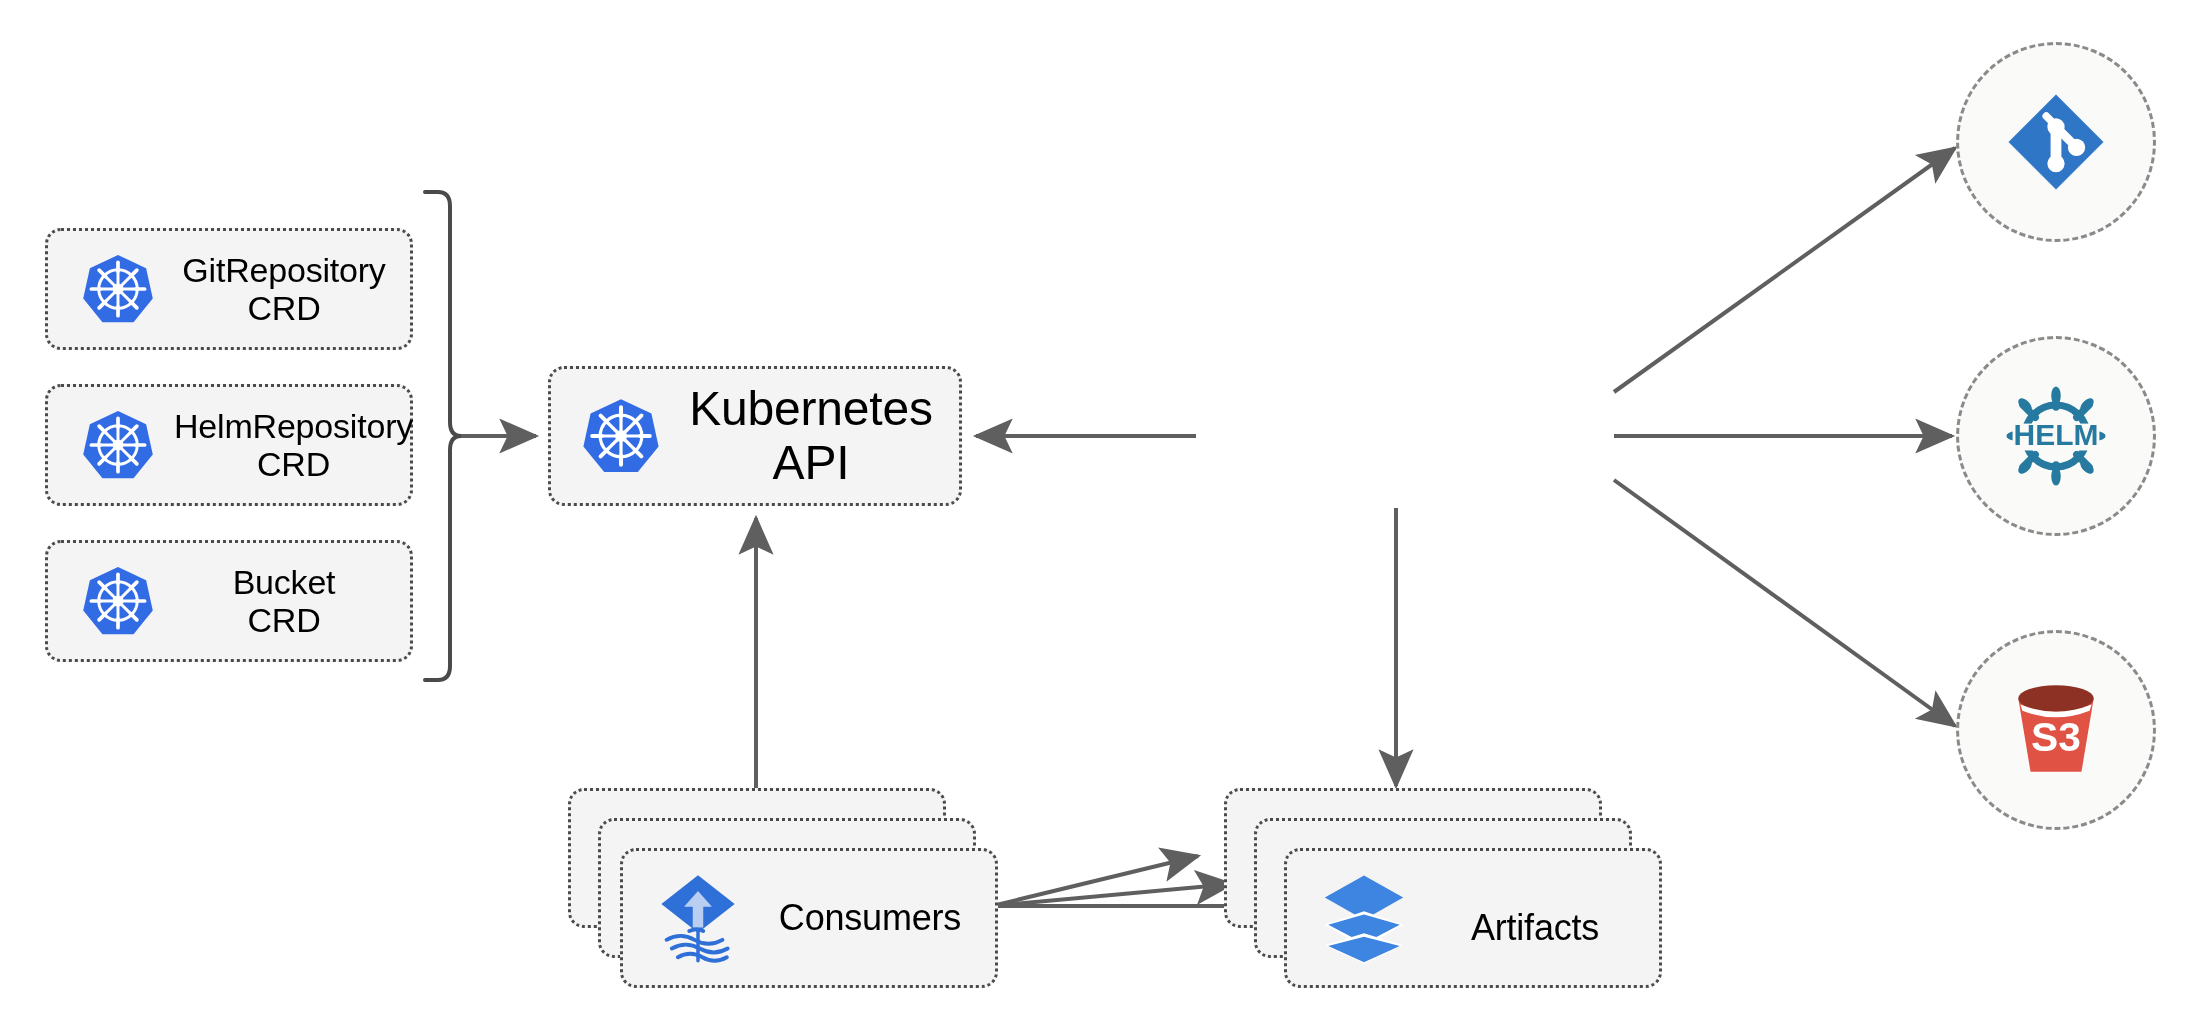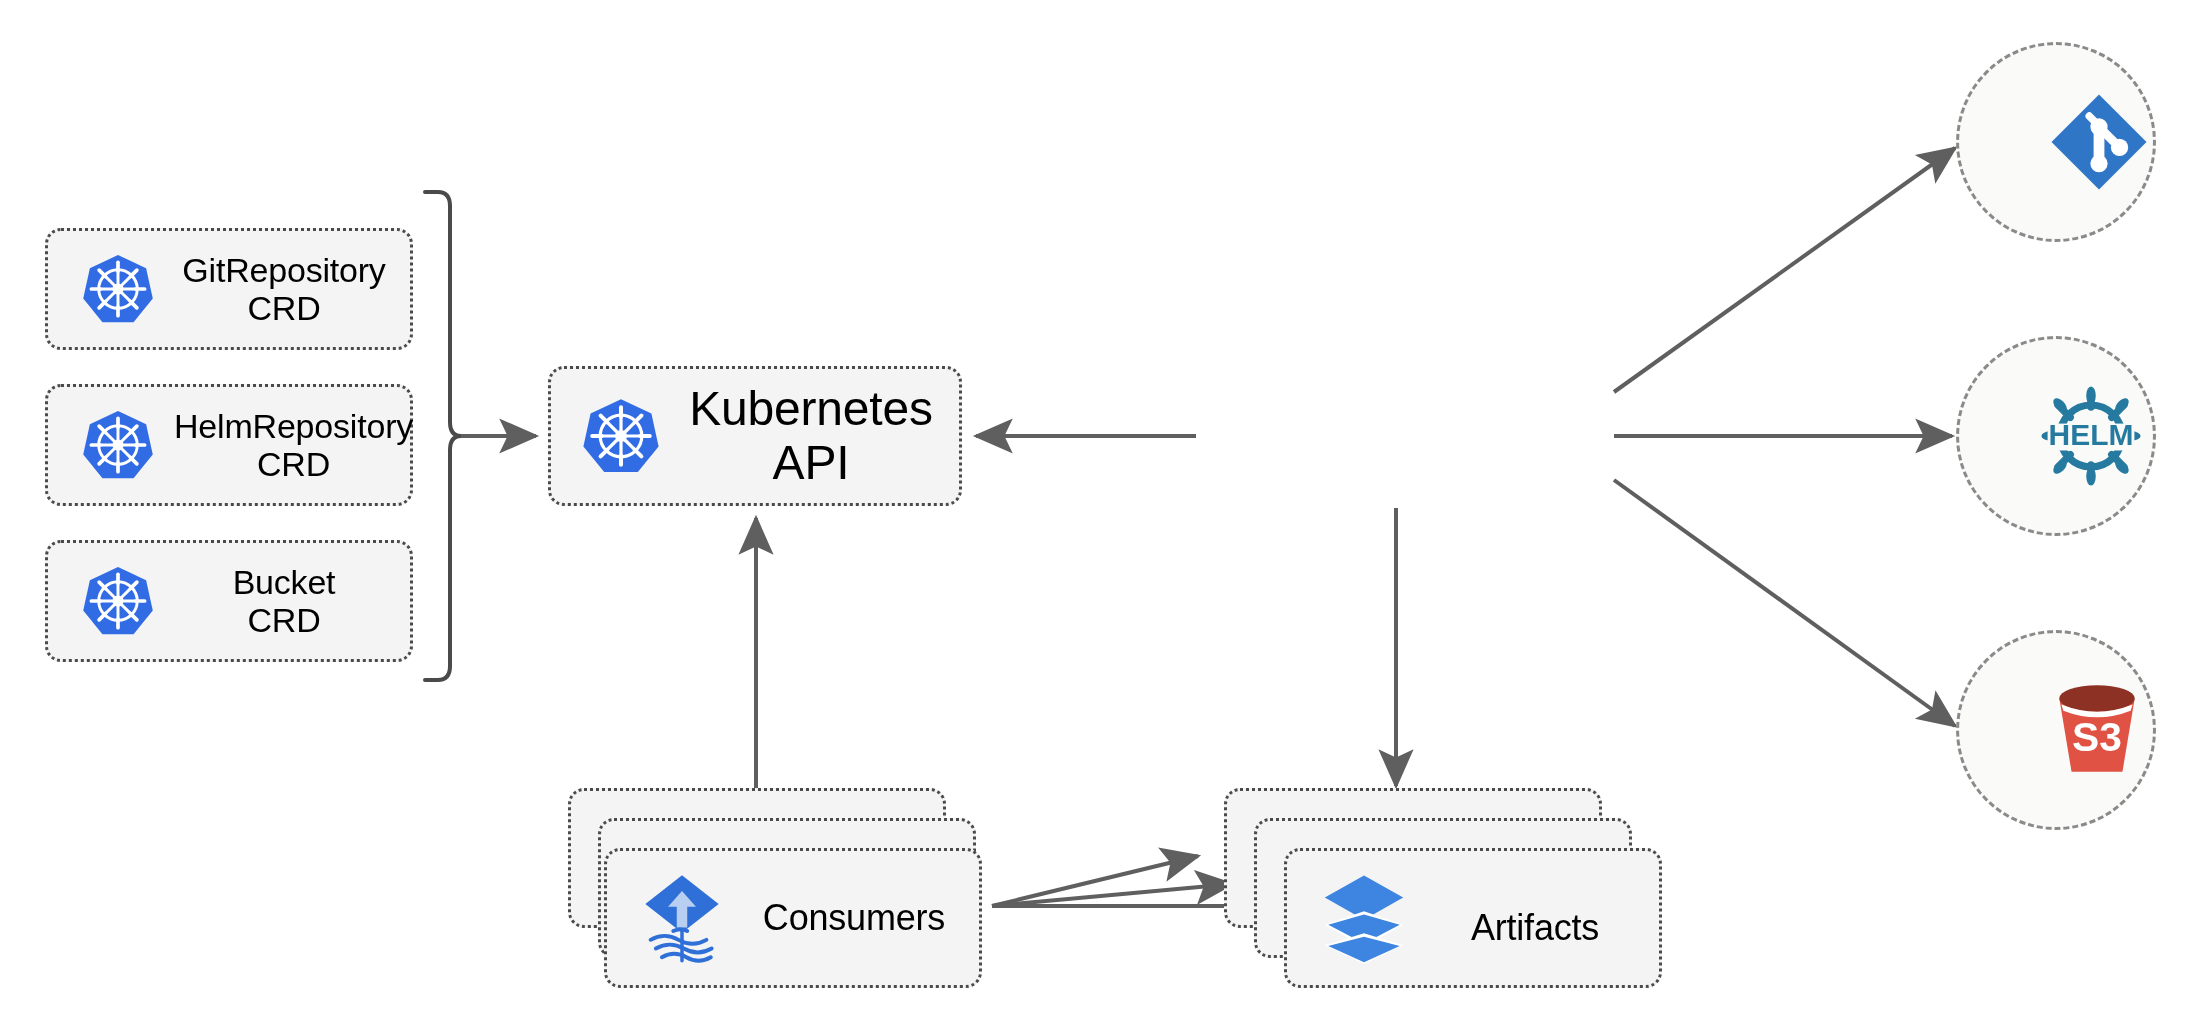--- a/index.html
+++ b/index.html
@@ -78,21 +78,21 @@
   
   .ext-circle{
     position:absolute;
     box-sizing:border-box;
     width:200px; height:200px;
     border-radius:50%;
     background:#fafaf9;
     border:3px dashed #8a8a8a;
     display:flex;
     align-items:center;
-    justify-content:flex-end;
+    justify-content:center;
     z-index:3;
   }
   .ext-circle svg{ display:block; }
 </style>
 </head>
 <body>
 
 <div id="stage">
 
   <svg id="edges" viewBox="0 0 2196 1030" width="2196" height="1030">
@@ -258,21 +258,21 @@
     </div>
   </div>
 
 
   <div class="node ghost stack-card" id="consumers-c1" style="left:568px; top:788px;">
     <div class="node-inner"></div>
   </div>
   <div class="node ghost stack-card" id="consumers-c2" style="left:598px; top:818px;">
     <div class="node-inner"></div>
   </div>
-  <div class="node stack-card" id="consumers-c3" style="left:604px; top:848px;">
+  <div class="node stack-card" id="consumers-c3" style="left:620px; top:848px;">
     <div class="node-inner">
       <span class="node-icon">
         <svg width="88" height="96" viewBox="0 0 100 110">
           <path d="M50 6 L92 39 L50 72 L8 39 Z" fill="#2f6fd8"></path>
           <path d="M50 24 L66 42 L56 42 L56 66 L44 66 L44 42 L34 42 Z" fill="#b9cff2"></path>
           <g stroke="#2f6fd8" stroke-width="4.4" fill="none" stroke-linecap="round">
             <path d="M14 80 Q30 71 46 80 Q62 89 78 80"></path>
             <path d="M20 90 Q36 81 52 90 Q68 99 84 90"></path>
             <path d="M27 100 Q41 92 55 100 Q69 108 83 100"></path>
             <path d="M40 70 Q48 66 56 70"></path>

